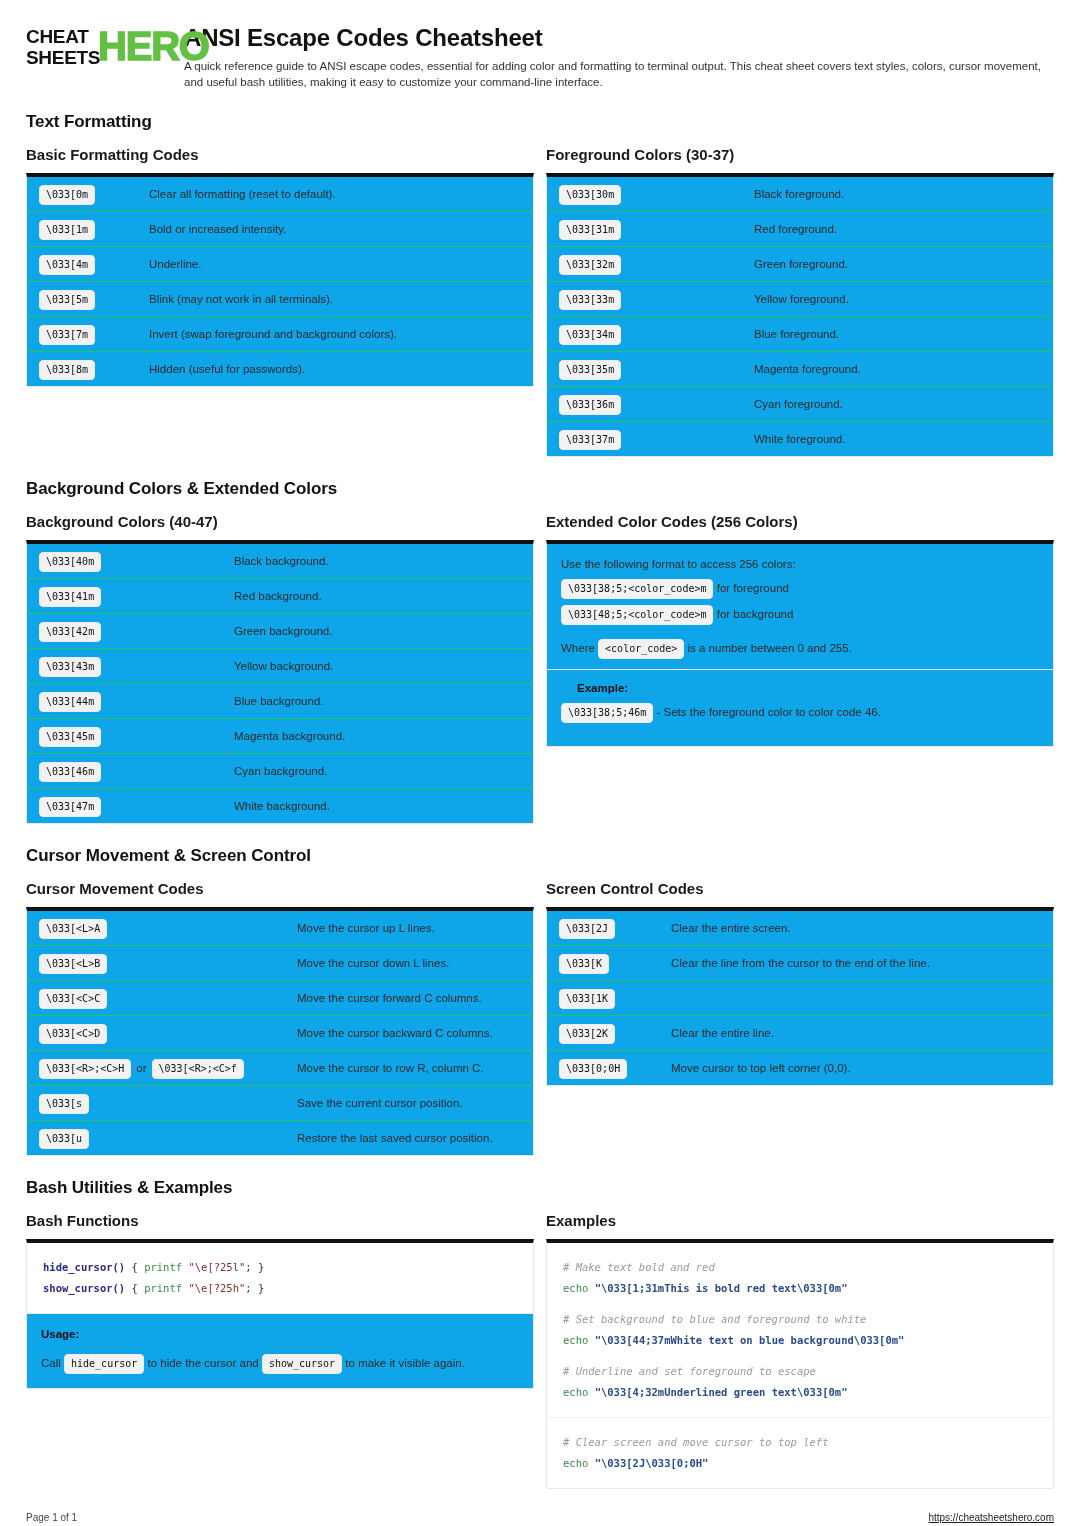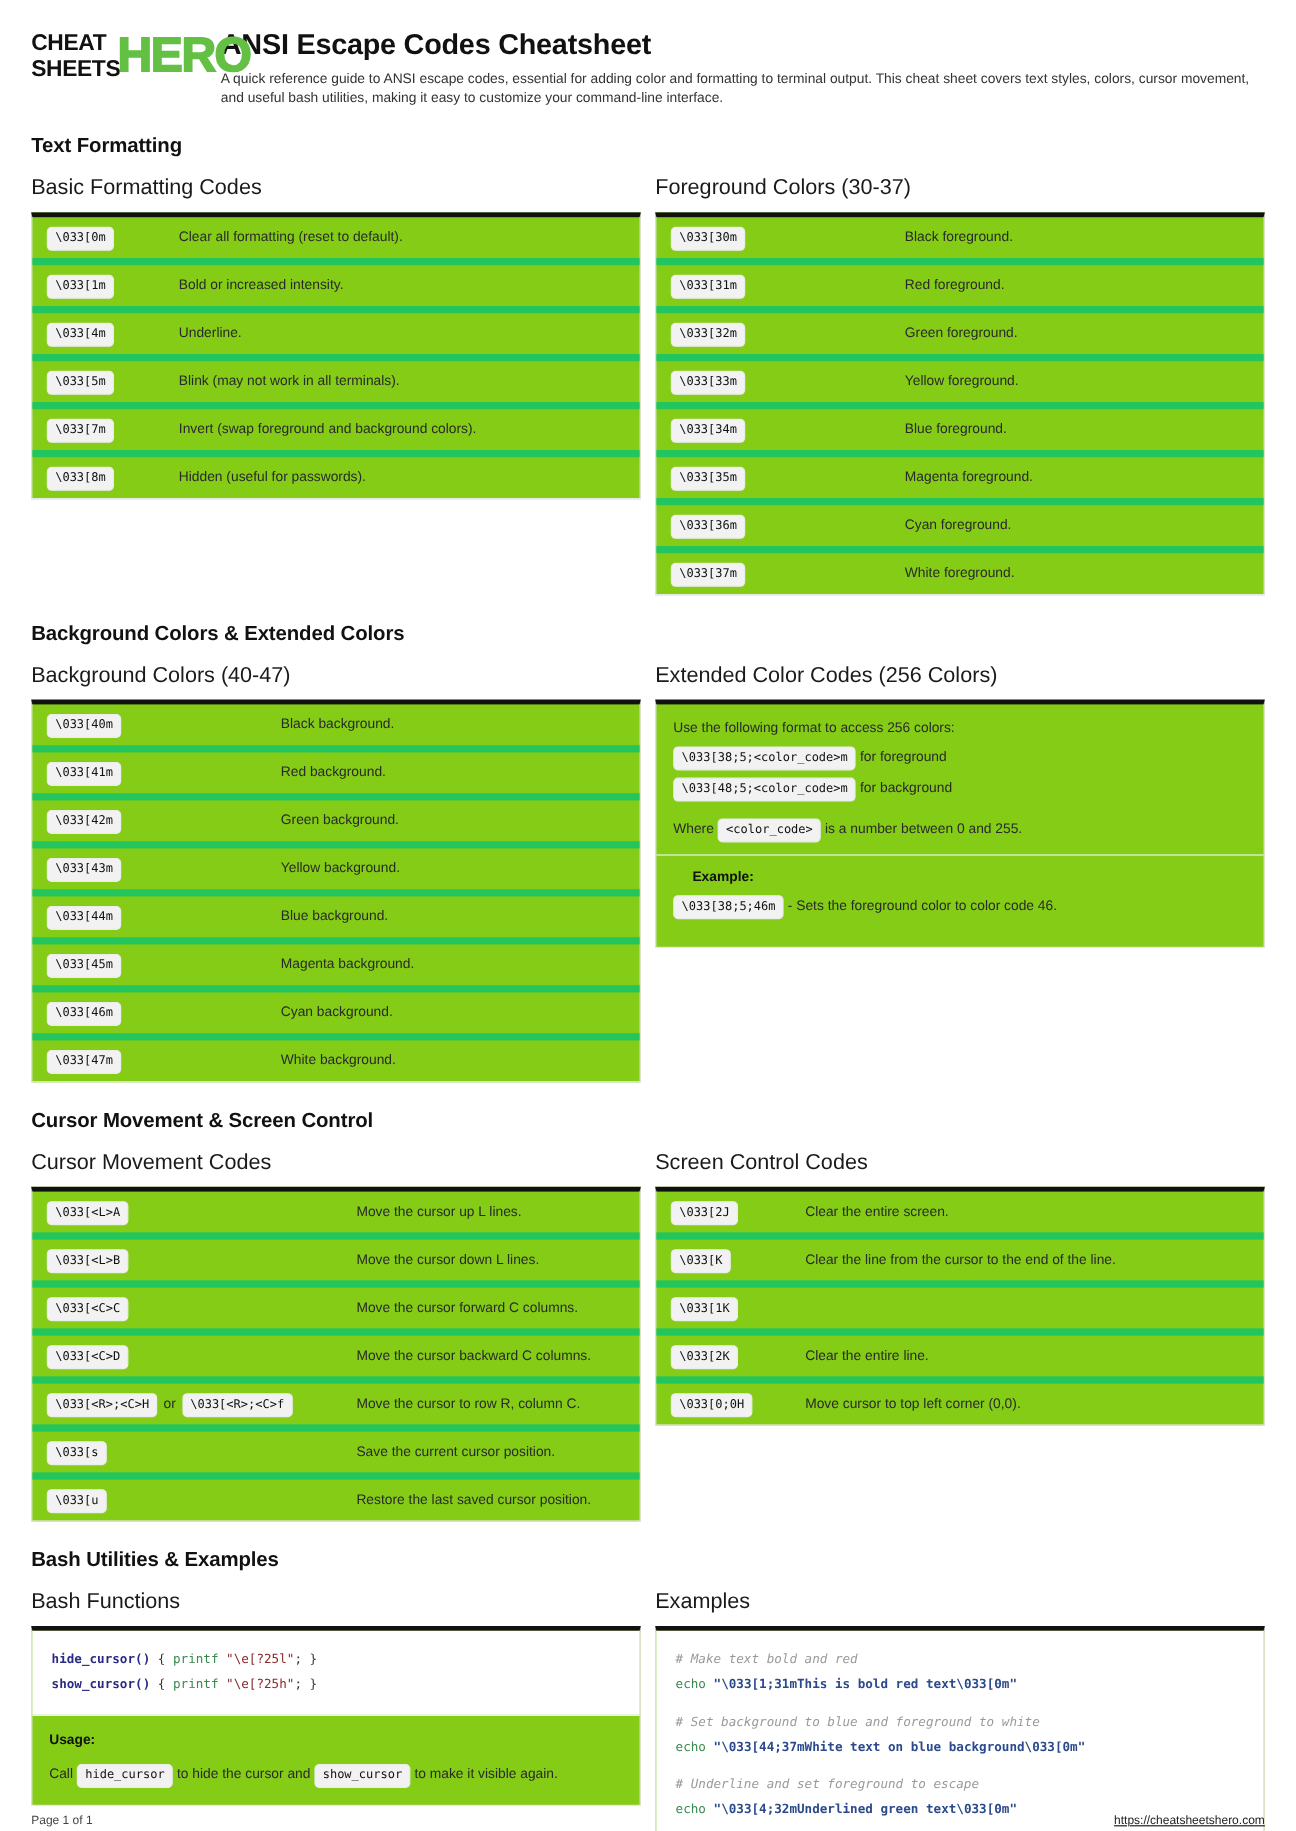--- a/index.html
+++ b/index.html
@@ -95,37 +95,37 @@
   .columns {
     display: flex;
     gap: 12px;
     align-items: flex-start;
   }
   .col {
     width: 508px;
     flex: 0 0 508px;
   }
   .block-title {
-    font-size: 18px;
-    font-weight: normal;
+    font-size: 15px;
+    font-weight: bold;
     color: #1a1a1a;
     margin: 14px 0 10px 0;
   }
 
   
   .card {
     border: 1px solid #e8e8e8;
     border-top: 4px solid #111111;
-    background: #84cc16;
+    background: #0ea5e9;
     box-sizing: border-box;
   }
   .row {
     display: flex;
     align-items: center;
-    border-top: 6px solid #22c55e;
+    border-top: 1px solid #22c55e;
     min-height: 30px;
     padding: 2px 0;
   }
   .row:first-child { border-top: none; }
   .row .cell-code {
     flex: 0 0 auto;
     padding: 3px 0 3px 12px;
     white-space: nowrap;
   }
   .row .cell-desc {

